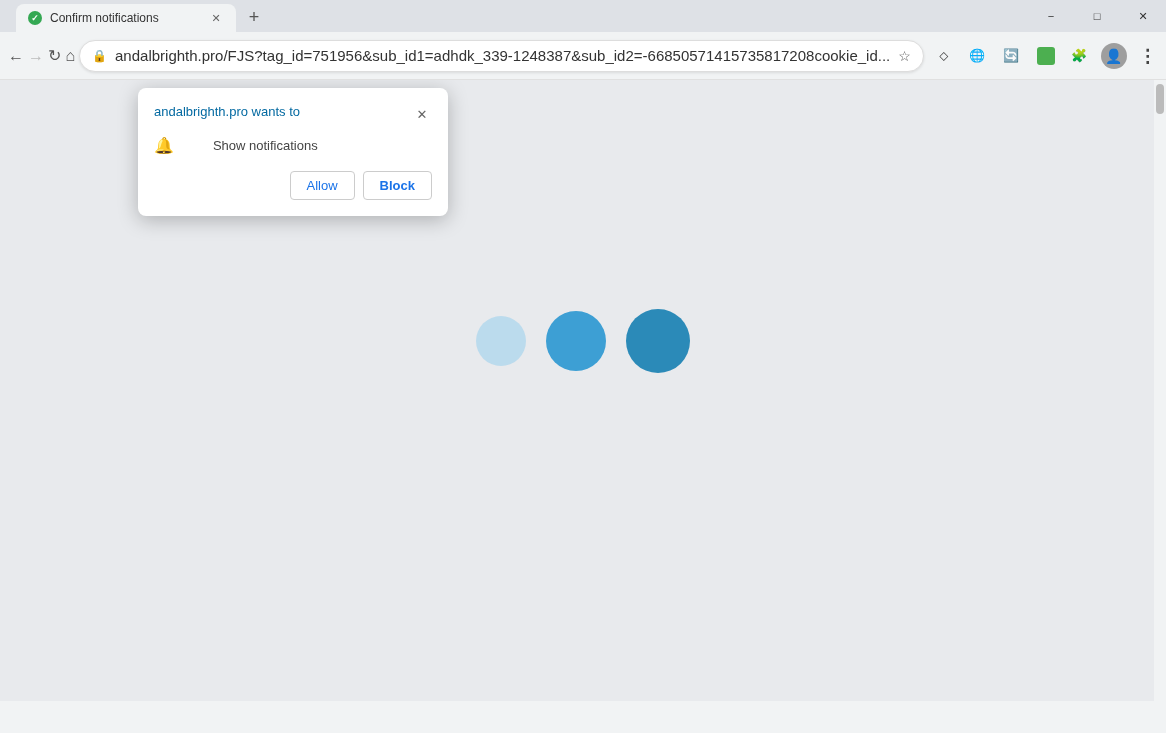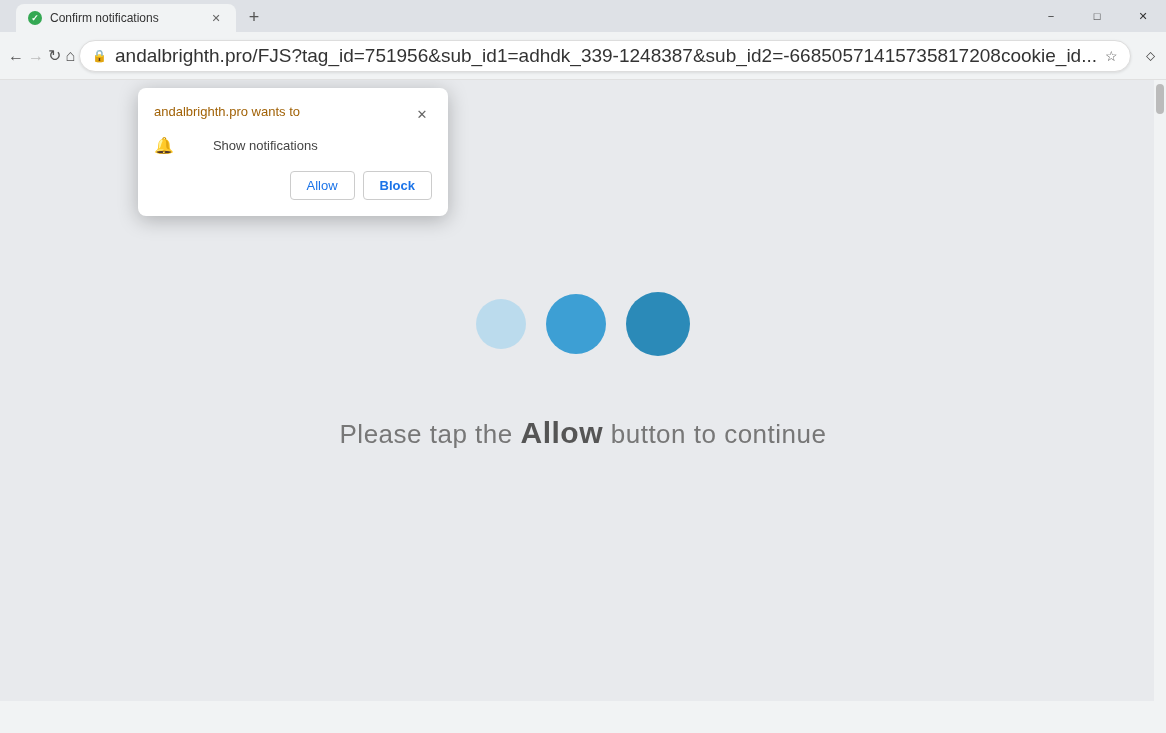--- a/index.html
+++ b/index.html
@@ -141,21 +141,21 @@
       gap: 8px;
       border: 1px solid #ddd;
       box-shadow: 0 1px 3px rgba(0,0,0,0.1);
     }
     .lock-icon {
       font-size: 12px;
       color: #555;
     }
     .address-text {
       flex: 1;
-      font-size: 19px;
+      font-size: 15px;
       color: #333;
       overflow: hidden;
       text-overflow: ellipsis;
       white-space: nowrap;
     }
     .star-icon {
       font-size: 14px;
       color: #555;
       cursor: pointer;
     }
@@ -201,21 +201,21 @@
     }
     .popup-header {
       display: flex;
       justify-content: space-between;
       align-items: flex-start;
       margin-bottom: 12px;
     }
     .popup-title {
       font-size: 13px;
       font-weight: 500;
-      color: #a16207;
+      color: #0369a1;
     }
     .popup-close {
       width: 20px;
       height: 20px;
       border-radius: 50%;
       display: flex;
       align-items: center;
       justify-content: center;
       cursor: pointer;
       font-size: 13px;
@@ -395,20 +395,15 @@
       <button class="popup-btn block">Block</button>
     </div>
   </div>
 
   <div class="page-content">
     <div class="loading-dots">
       <div class="dot dot-1"></div>
       <div class="dot dot-2"></div>
       <div class="dot dot-3"></div>
     </div>
-    <p class="page-message">
-      <span>Please tap the</span>
-      <strong>Allow</strong>
-      <span>button to continue</span>
-    </p>
   </div>
 
 </div>
 
 </body></html>

